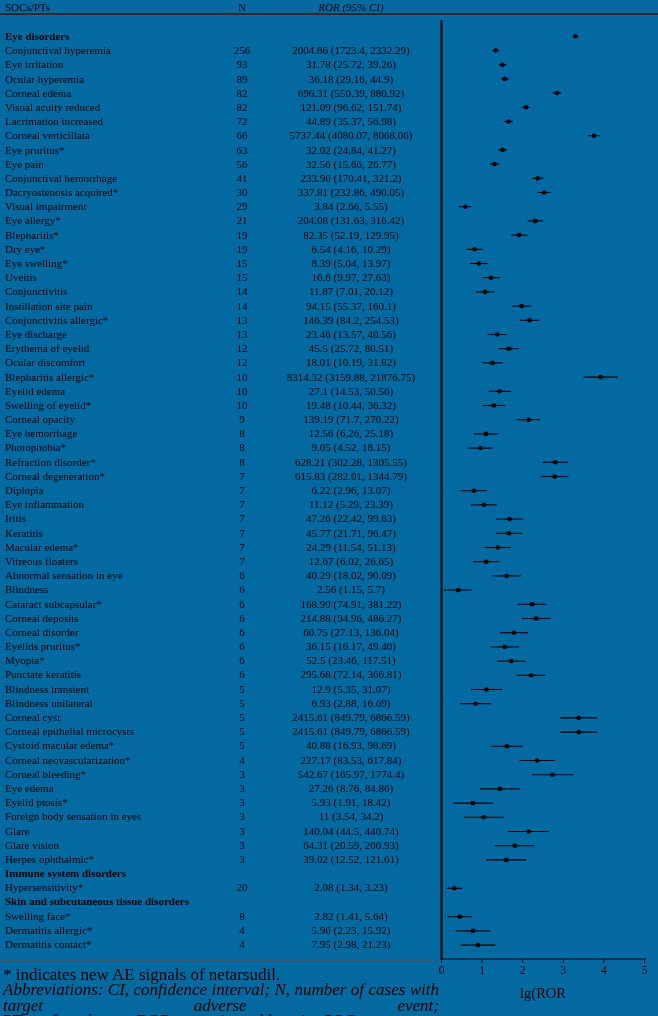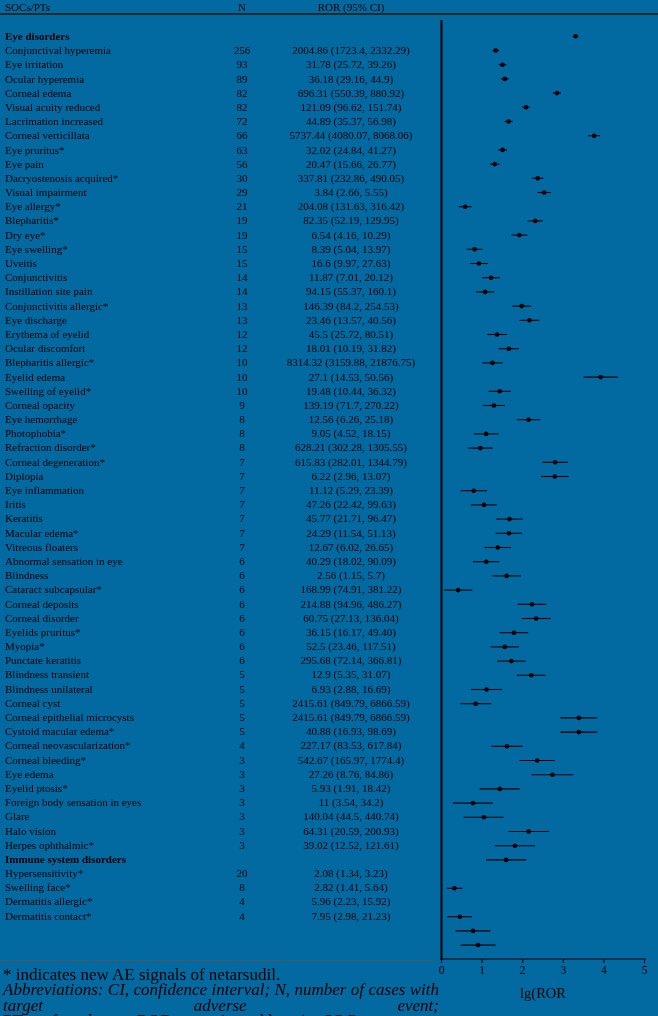--- a/index.html
+++ b/index.html
@@ -8,21 +8,21 @@
     width: 658px;
     height: 1016px;
     background: #0369a1;
     color: #000;
     font-family: "Liberation Serif", "DejaVu Serif", serif;
     font-size: 11px;
     overflow: hidden;
   }
   .hdr-pt { position: absolute; left: 5px; top: 1px; }
   .hdr-n  { position: absolute; left: 210px; width: 64px; top: 1px; text-align: center; }
-  .hdr-ror{ position: absolute; left: 280px; width: 142px; top: 1px; text-align: center; }
+  .hdr-ror{ position: absolute; left: 280px; width: 142px; top: 1px; text-align: center; font-style: italic; }
   .rule   { position: absolute; left: 0; }
   .rule-top    { top: 13px; width: 658px; height: 2px; background: #2a2a2a; }
   .rule-bottom { top: 959.5px; width: 433px; height: 1.6px; background: #555; }
   #rows { position: absolute; top: 29px; left: 0; width: 434px; }
   .row { position: relative; height: 14.2px; line-height: 14.2px; white-space: nowrap; }
   .row .pt  { position: absolute; left: 5px; }
   .row .n   { position: absolute; left: 210px; width: 64px; text-align: center; }
   .row .ror { position: absolute; left: 280px; width: 142px; text-align: center; }
   .row.section .pt { font-weight: bold; }
   #plot { position: absolute; left: 0; top: 0; }
@@ -83,21 +83,26 @@
         <span class="ror">5737.44 (4080.07, 8068.06)</span>
       </div>
       <div class="row">
         <span class="pt">Eye pruritus*</span>
         <span class="n">63</span>
         <span class="ror">32.02 (24.84, 41.27)</span>
       </div>
       <div class="row">
         <span class="pt">Eye pain</span>
         <span class="n">56</span>
-        <span class="ror">20.47 (15.66, 26.77)</span>
+        <span class="ror">32.56 (15.66, 26.77)</span>
+      </div>
+      <div class="row">
+        <span class="pt">Conjunctival hemorrhage</span>
+        <span class="n">41</span>
+        <span class="ror">233.96 (170.41, 321.2)</span>
       </div>
       <div class="row">
         <span class="pt">Dacryostenosis acquired*</span>
         <span class="n">30</span>
         <span class="ror">337.81 (232.86, 490.05)</span>
       </div>
       <div class="row">
         <span class="pt">Visual impairment</span>
         <span class="n">29</span>
         <span class="ror">3.84 (2.66, 5.55)</span>
@@ -316,36 +321,39 @@
         <span class="pt">Foreign body sensation in eyes</span>
         <span class="n">3</span>
         <span class="ror">11 (3.54, 34.2)</span>
       </div>
       <div class="row">
         <span class="pt">Glare</span>
         <span class="n">3</span>
         <span class="ror">140.04 (44.5, 440.74)</span>
       </div>
       <div class="row">
-        <span class="pt">Halo vision</span>
+        <span class="pt">Glare vision</span>
         <span class="n">3</span>
         <span class="ror">64.31 (20.59, 200.93)</span>
       </div>
       <div class="row">
         <span class="pt">Herpes ophthalmic*</span>
         <span class="n">3</span>
         <span class="ror">39.02 (12.52, 121.61)</span>
       </div>
       <div class="row section">
         <span class="pt">Immune system disorders</span>
       </div>
       <div class="row">
         <span class="pt">Hypersensitivity*</span>
         <span class="n">20</span>
         <span class="ror">2.08 (1.34, 3.23)</span>
+      </div>
+      <div class="row section">
+        <span class="pt">Skin and subcutaneous tissue disorders</span>
       </div>
       <div class="row">
         <span class="pt">Swelling face*</span>
         <span class="n">8</span>
         <span class="ror">2.82 (1.41, 5.64)</span>
       </div>
       <div class="row">
         <span class="pt">Dermatitis allergic*</span>
         <span class="n">4</span>
         <span class="ror">5.96 (2.23, 15.92)</span>

